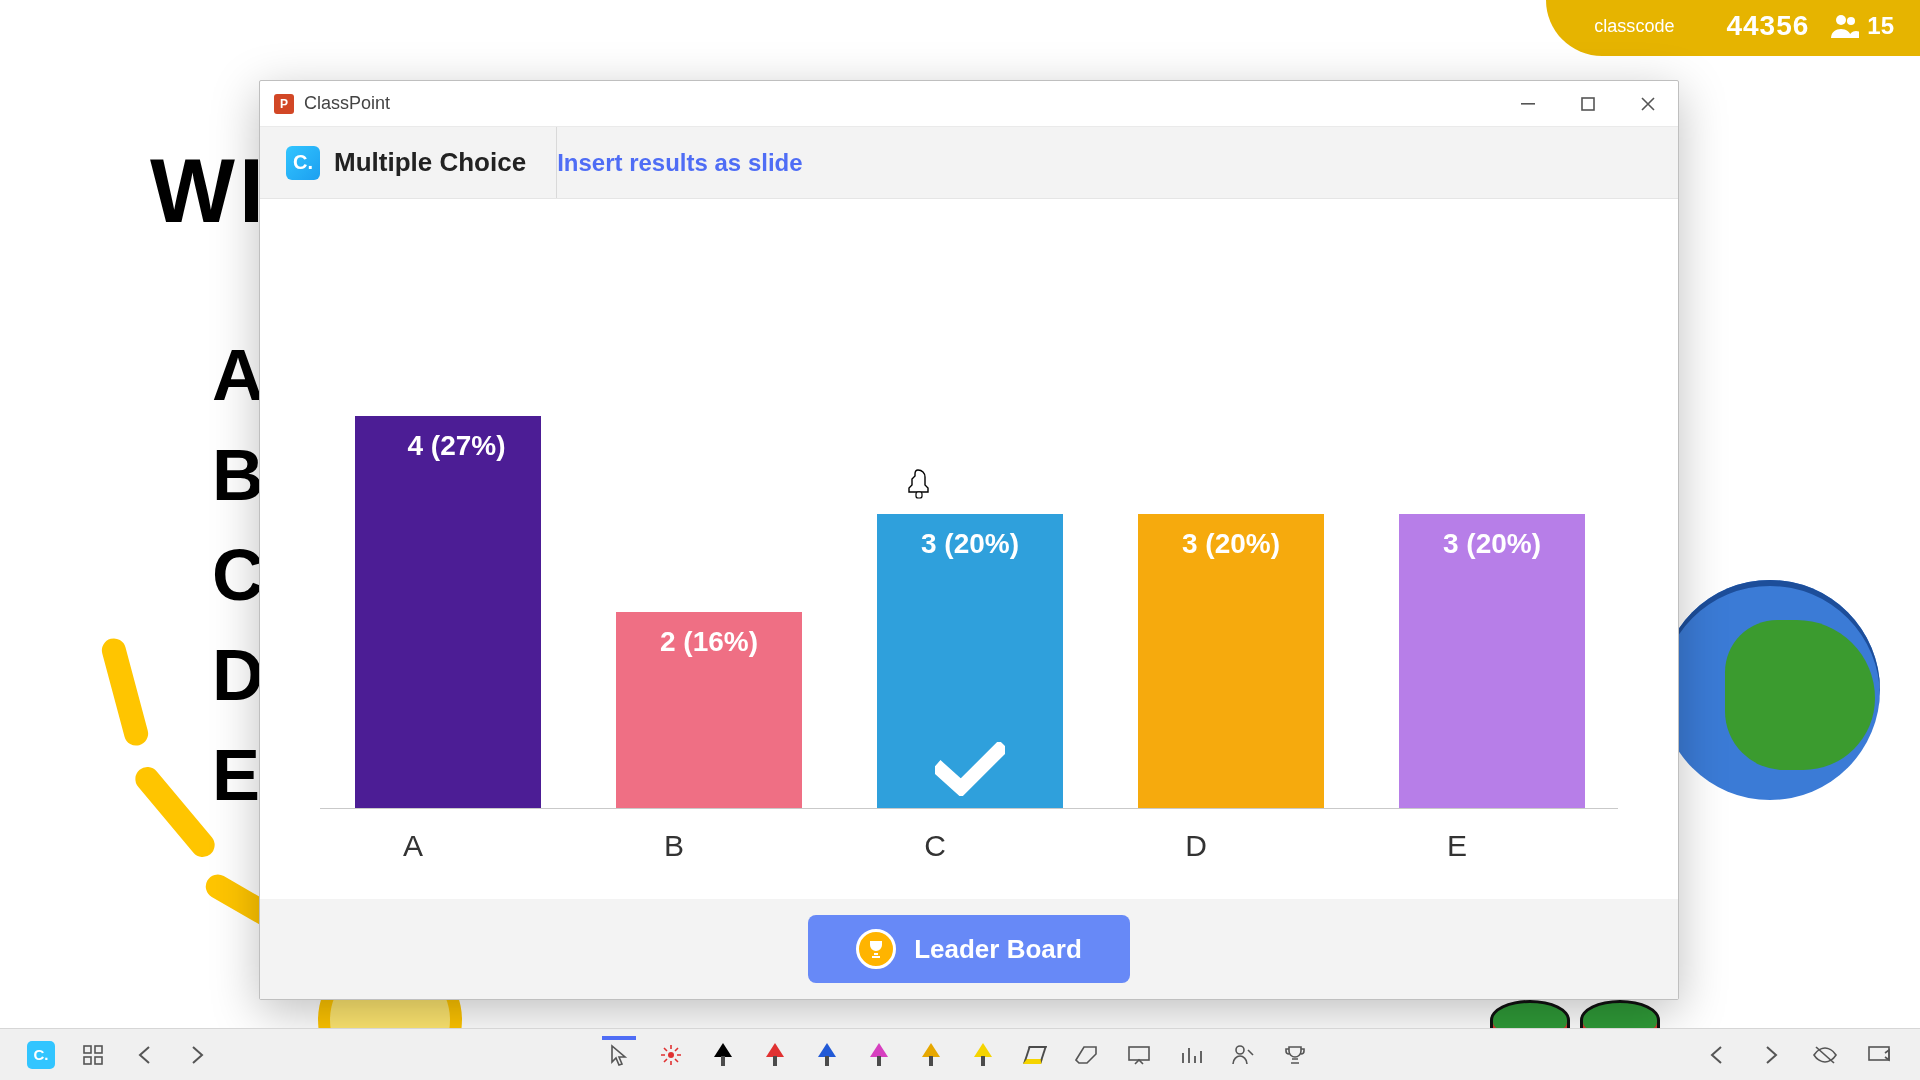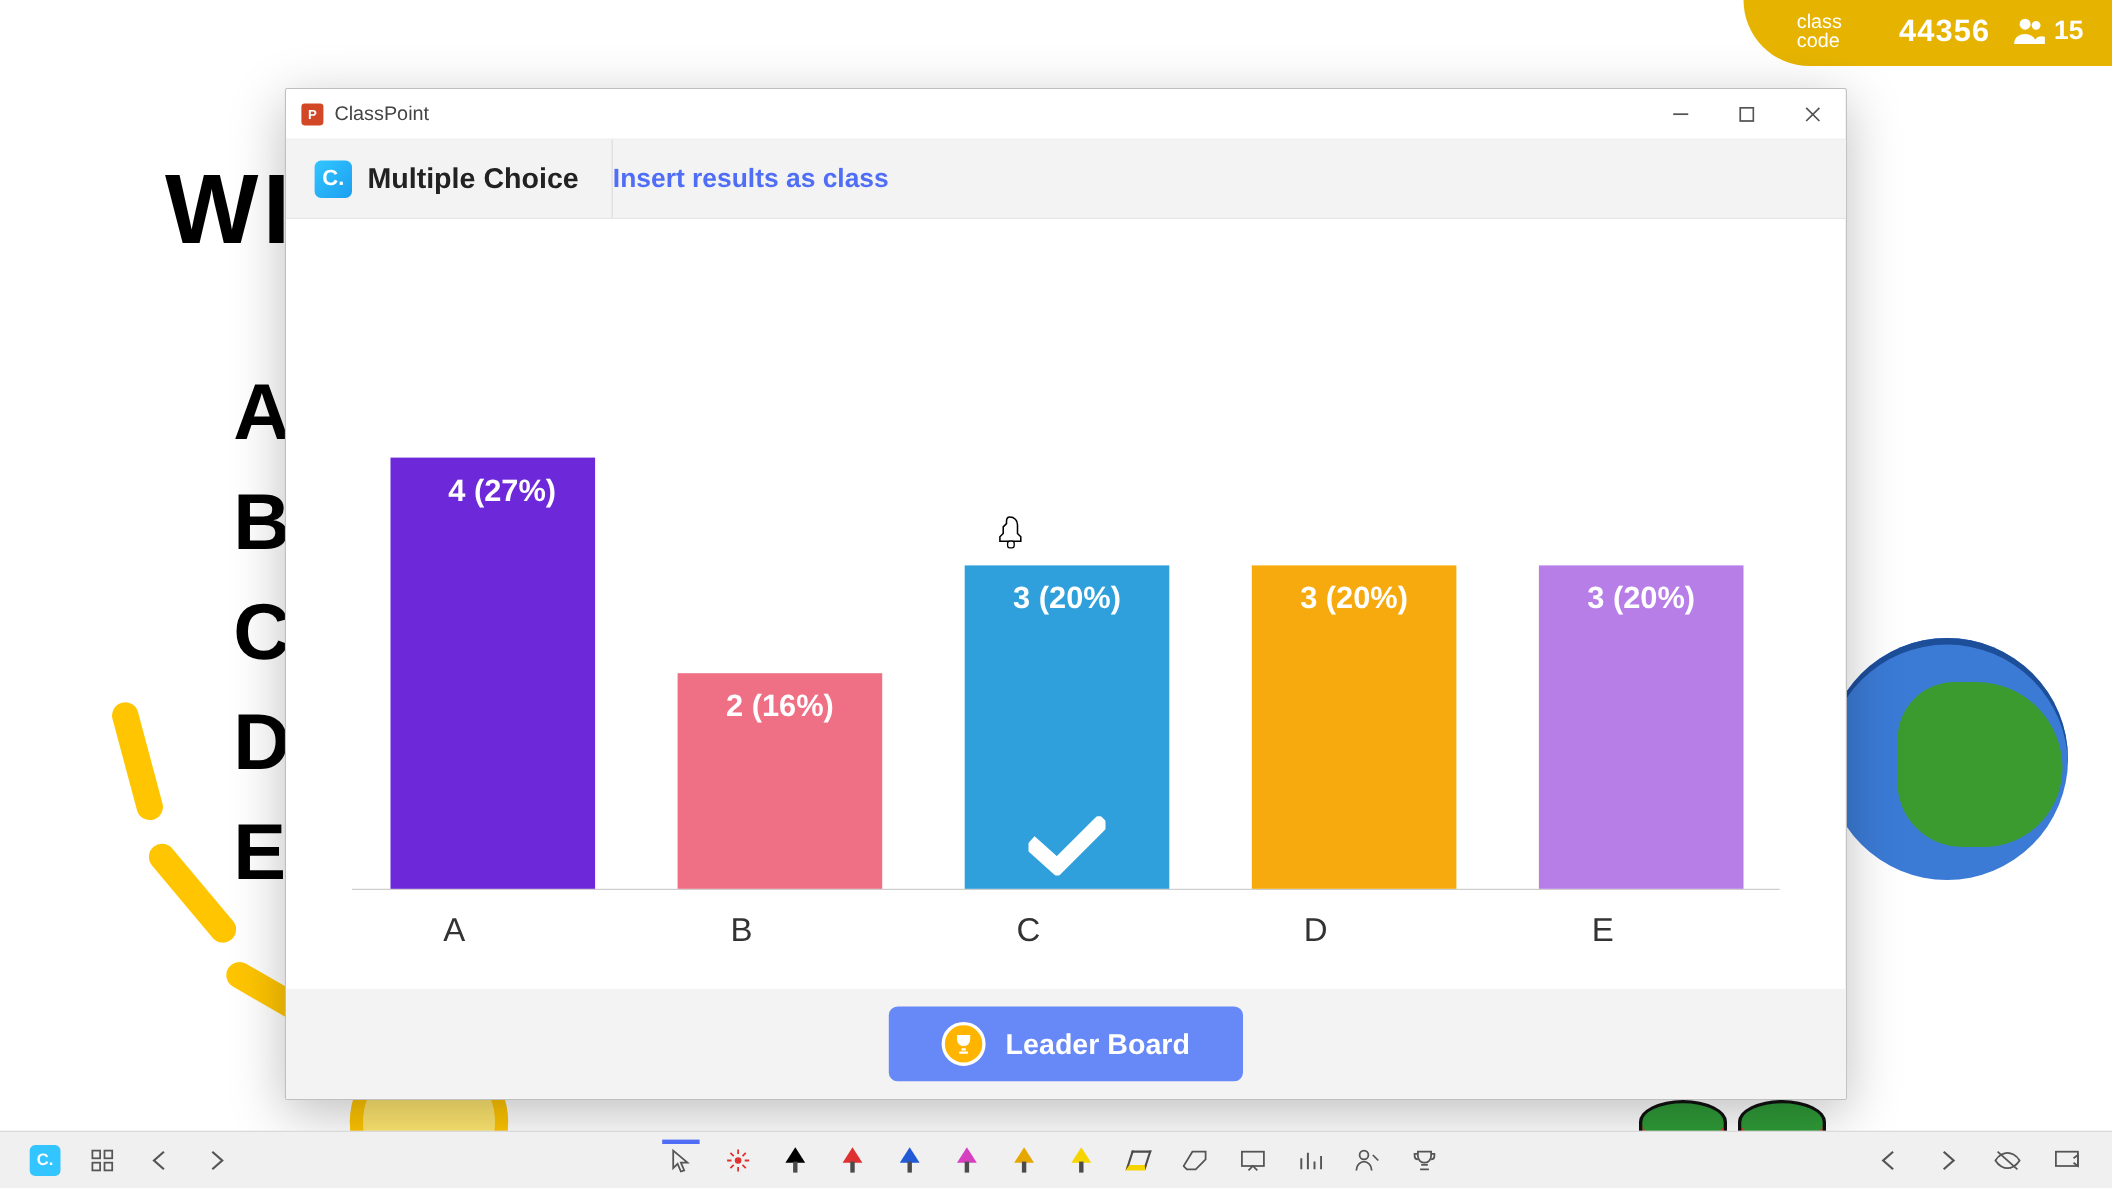--- a/index.html
+++ b/index.html
@@ -22,21 +22,21 @@
   padding: 10px 26px 14px 48px;
   border-bottom-left-radius: 60px;
   display: flex;
   align-items: center;
   gap: 20px;
 }
 .class-code .label {
   font-size: 18px;
   line-height: 18px;
   display:flex;
-  flex-direction:column;
+  flex-direction:row;
 }
 .class-code .code {
   font-size: 28px;
   font-weight: 700;
   letter-spacing: 1px;
   margin-left: 32px;
 }
 .class-code .students {
   display: flex;
   align-items: center;
@@ -321,27 +321,27 @@
           </svg>
       </div>
     </div>
   </div>
 
   <div class="dlg-head">
     <div class="left">
       <div class="cp-icon">C.</div>
       <span>Multiple Choice</span>
     </div>
-    <div class="insert">Insert results as class</div>
+    <div class="insert">Insert results as slide</div>
   </div>
 
   <div class="chart">
     <div class="plot" id="plot">
         <div class="bar" style="left: 35px;">
-          <div class="fill" style="height:392px;background:#6d28d9;padding-left:17px;">
+          <div class="fill" style="height:392px;background:#4c1d95;padding-left:17px;">
             <span>4 (27%)</span>
           </div>
         </div>
         <div class="bar" style="left: 296px;">
           <div class="fill" style="height:196px;background:#ef6f84;">
             <span>2 (16%)</span>
           </div>
         </div>
         <div class="bar" style="left: 557px;">
           <div class="fill" style="height:294px;background:#2fa0dc;">

